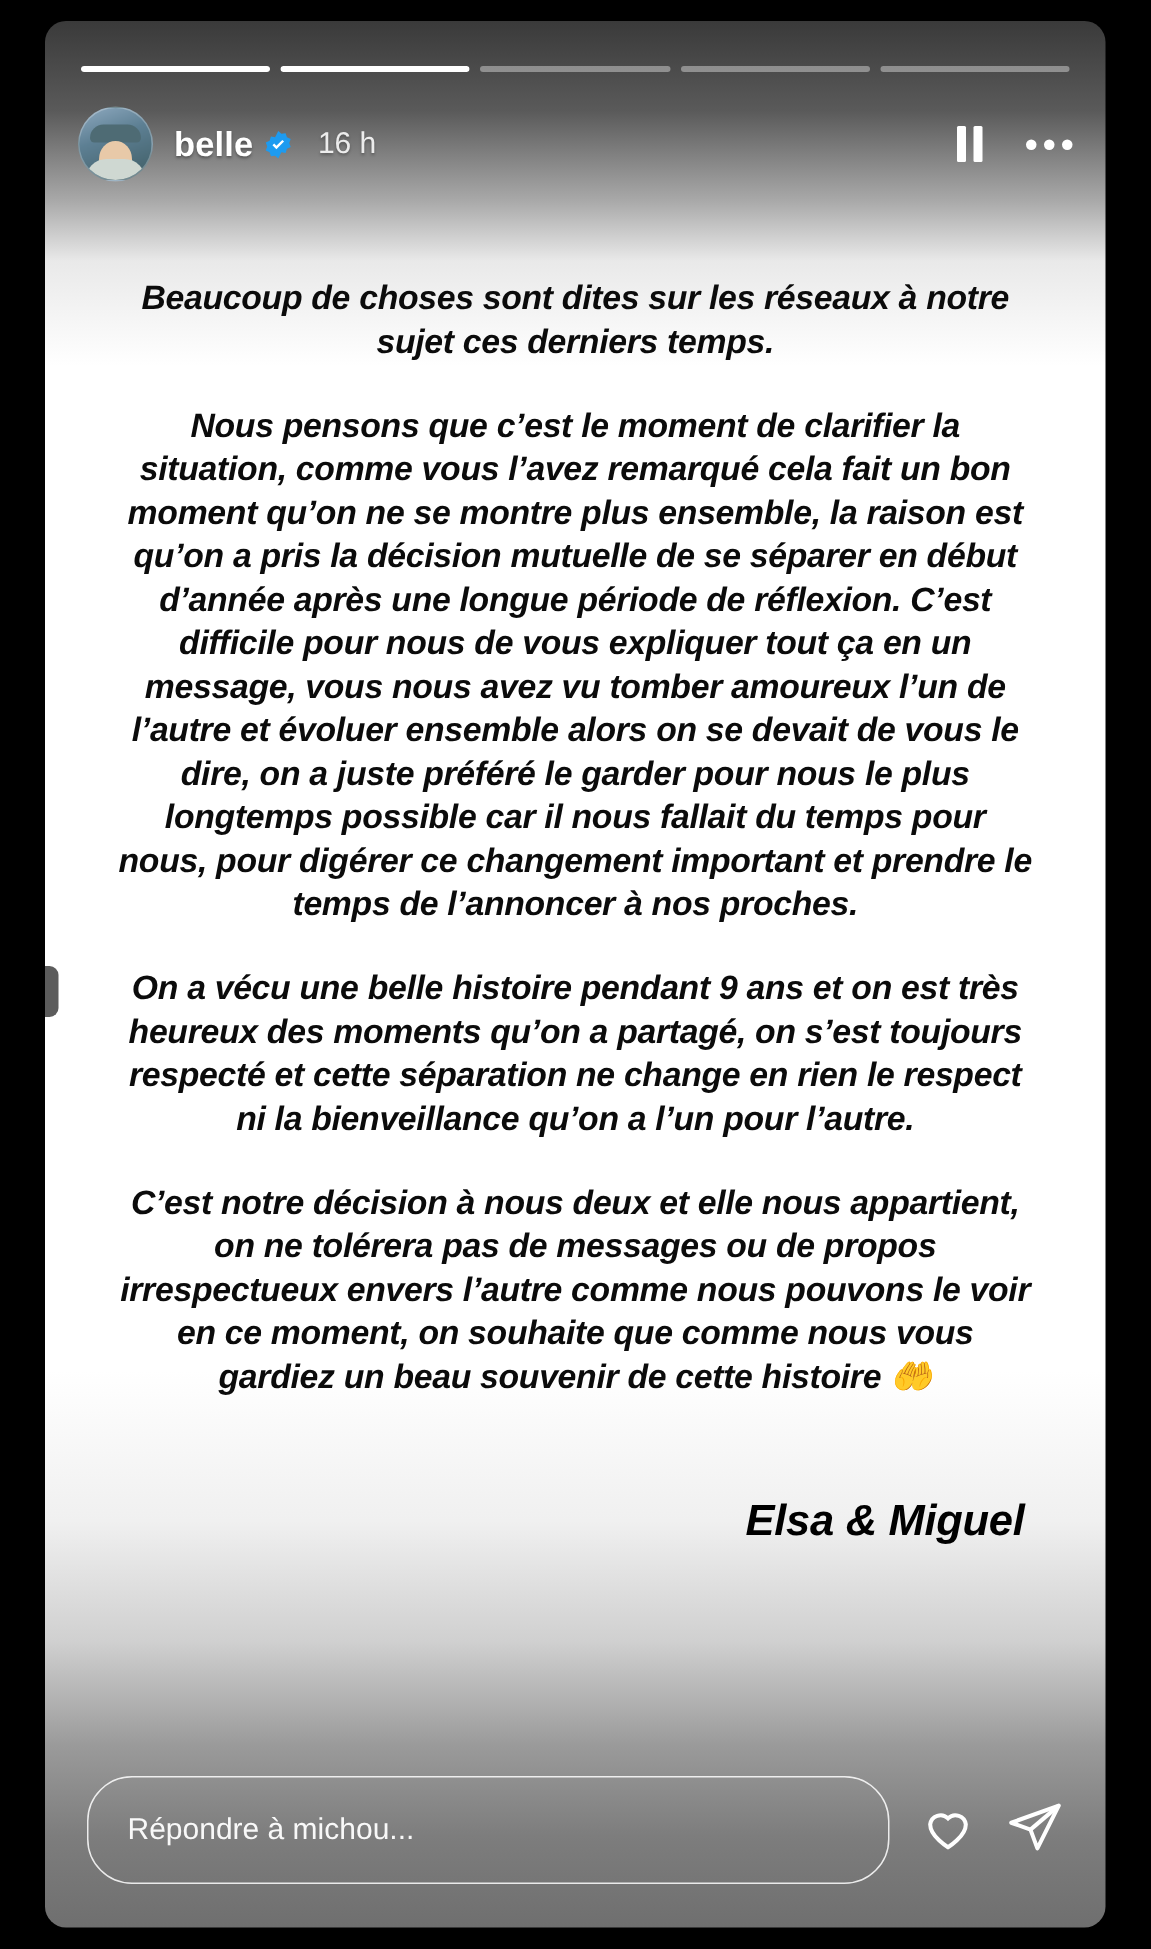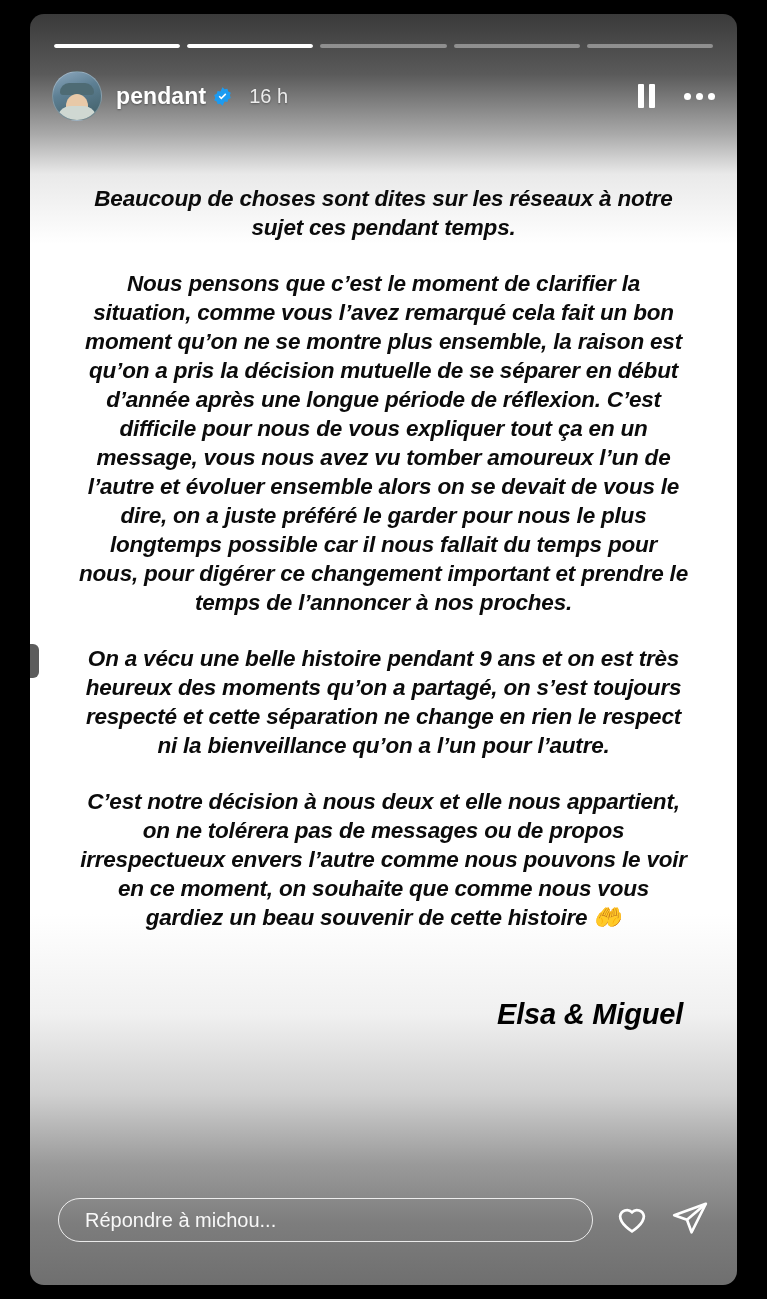--- a/index.html
+++ b/index.html
@@ -200,21 +200,21 @@
     right: 0;
     bottom: 0;
     height: 130px;
     display: flex;
     align-items: center;
     padding: 0 28px;
     gap: 20px;
   }
   .reply-box {
     flex: 1;
-    height: 44px;
+    height: 72px;
     border: 1.6px solid rgba(255,255,255,0.85);
     border-radius: 30px;
     display: flex;
     align-items: center;
     padding: 0 26px;
     background: transparent;
   }
   .reply-box input {
     background: transparent;
     border: none;
@@ -262,21 +262,21 @@
           <i style="width:0%"></i>
         </div>
     </div>
 
     <div class="story-header">
       <div class="avatar">
         <div class="hat"></div>
         <div class="face"></div>
         <div class="body"></div>
       </div>
-      <span class="username">pendant</span>
+      <span class="username">belle</span>
       <span class="verified">
         <svg viewBox="0 0 24 24" width="21" height="21" aria-hidden="true">
           <path fill="#1d9bf0" d="M12 1.5l2.4 2.1 3.2-.4 1 3.1 2.9 1.4-1.1 3 1.1 3-2.9 1.4-1 3.1-3.2-.4L12 22.5l-2.4-2.1-3.2.4-1-3.1L2.5 16.3l1.1-3-1.1-3 2.9-1.4 1-3.1 3.2.4z"></path>
           <path fill="#ffffff" d="M10.6 15.4l-3-3 1.3-1.3 1.7 1.7 4.5-4.5 1.3 1.3z"></path>
         </svg>
       </span>
       <span class="timestamp">16 h</span>
       <div class="header-actions">
         <div class="pause-icon">
             <span></span>
@@ -284,21 +284,21 @@
           </div>
         <div class="more-icon">
             <span></span>
             <span></span>
             <span></span>
           </div>
       </div>
     </div>
 
     <div class="story-body">
-      <p class="para">Beaucoup de choses sont dites sur les réseaux à notre sujet ces pendant temps.</p>
+      <p class="para">Beaucoup de choses sont dites sur les réseaux à notre sujet ces derniers temps.</p>
       <p class="para p2">Nous pensons que c’est le moment de clarifier la situation, comme vous l’avez remarqué cela fait un bon moment qu’on ne se montre plus ensemble, la raison est qu’on a pris la décision mutuelle de se séparer en début d’année après une longue période de réflexion. C’est difficile pour nous de vous expliquer tout ça en un message, vous nous avez vu tomber amoureux l’un de l’autre et évoluer ensemble alors on se devait de vous le dire, on a juste préféré le garder pour nous le plus longtemps possible car il nous fallait du temps pour nous, pour digérer ce changement important et prendre le temps de l’annoncer à nos proches.</p>
       <p class="para">On a vécu une belle histoire pendant 9 ans et on est très heureux des moments qu’on a partagé, on s’est toujours respecté et cette séparation ne change en rien le respect ni la bienveillance qu’on a l’un pour l’autre.</p>
       <p class="para">C’est notre décision à nous deux et elle nous appartient, on ne tolérera pas de messages ou de propos irrespectueux envers l’autre comme nous pouvons le voir en ce moment, on souhaite que comme nous vous gardiez un beau souvenir de cette histoire 🤲</p>
       <p class="signature">Elsa &amp; Miguel</p>
     </div>
 
     <div class="footer">
       <div class="reply-box">
         <input type="text" placeholder="Répondre à michou..." style="">
       </div>

